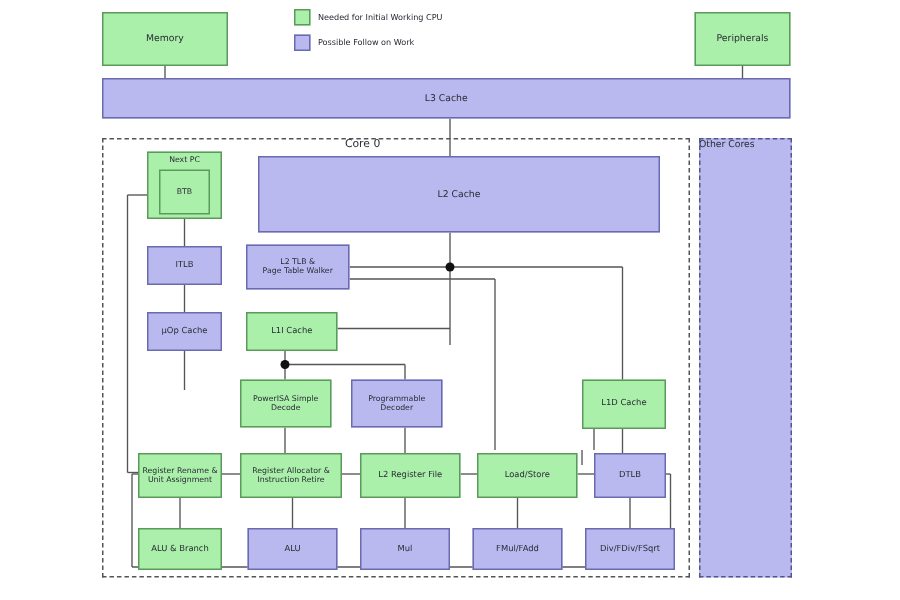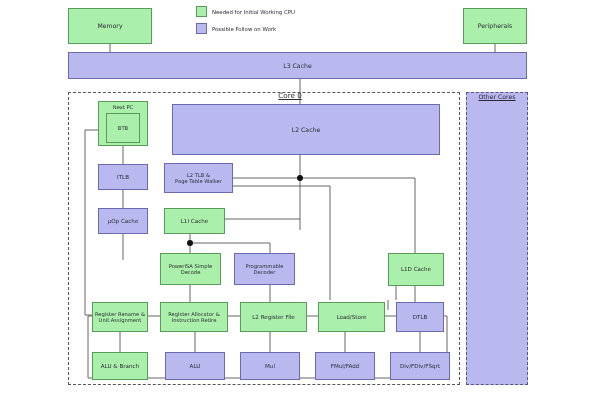--- a/index.html
+++ b/index.html
@@ -36,22 +36,20 @@
     box-sizing:border-box;
     border:1px dashed #555;
     background:transparent;
     z-index:1;
   }
   .panel-label{
     position:absolute;
     background:transparent;
     color:#2b2b35;
     z-index:4;
-    text-align:center;
-    text-decoration:underline;
   }
   .legend-row{position:absolute;display:flex;align-items:center;gap:5px;z-index:5;}
   .legend-sw{width:11px;height:11px;box-sizing:border-box;border:1px solid #6a6a8a;}
   .legend-tx{font-size:5.4px;color:#2b2b35;white-space:nowrap;}
   .othercores{
     position:absolute;box-sizing:border-box;
     background:#b9b9f0;border:1px dashed #55558a;
     z-index:2;
   }
 </style>

